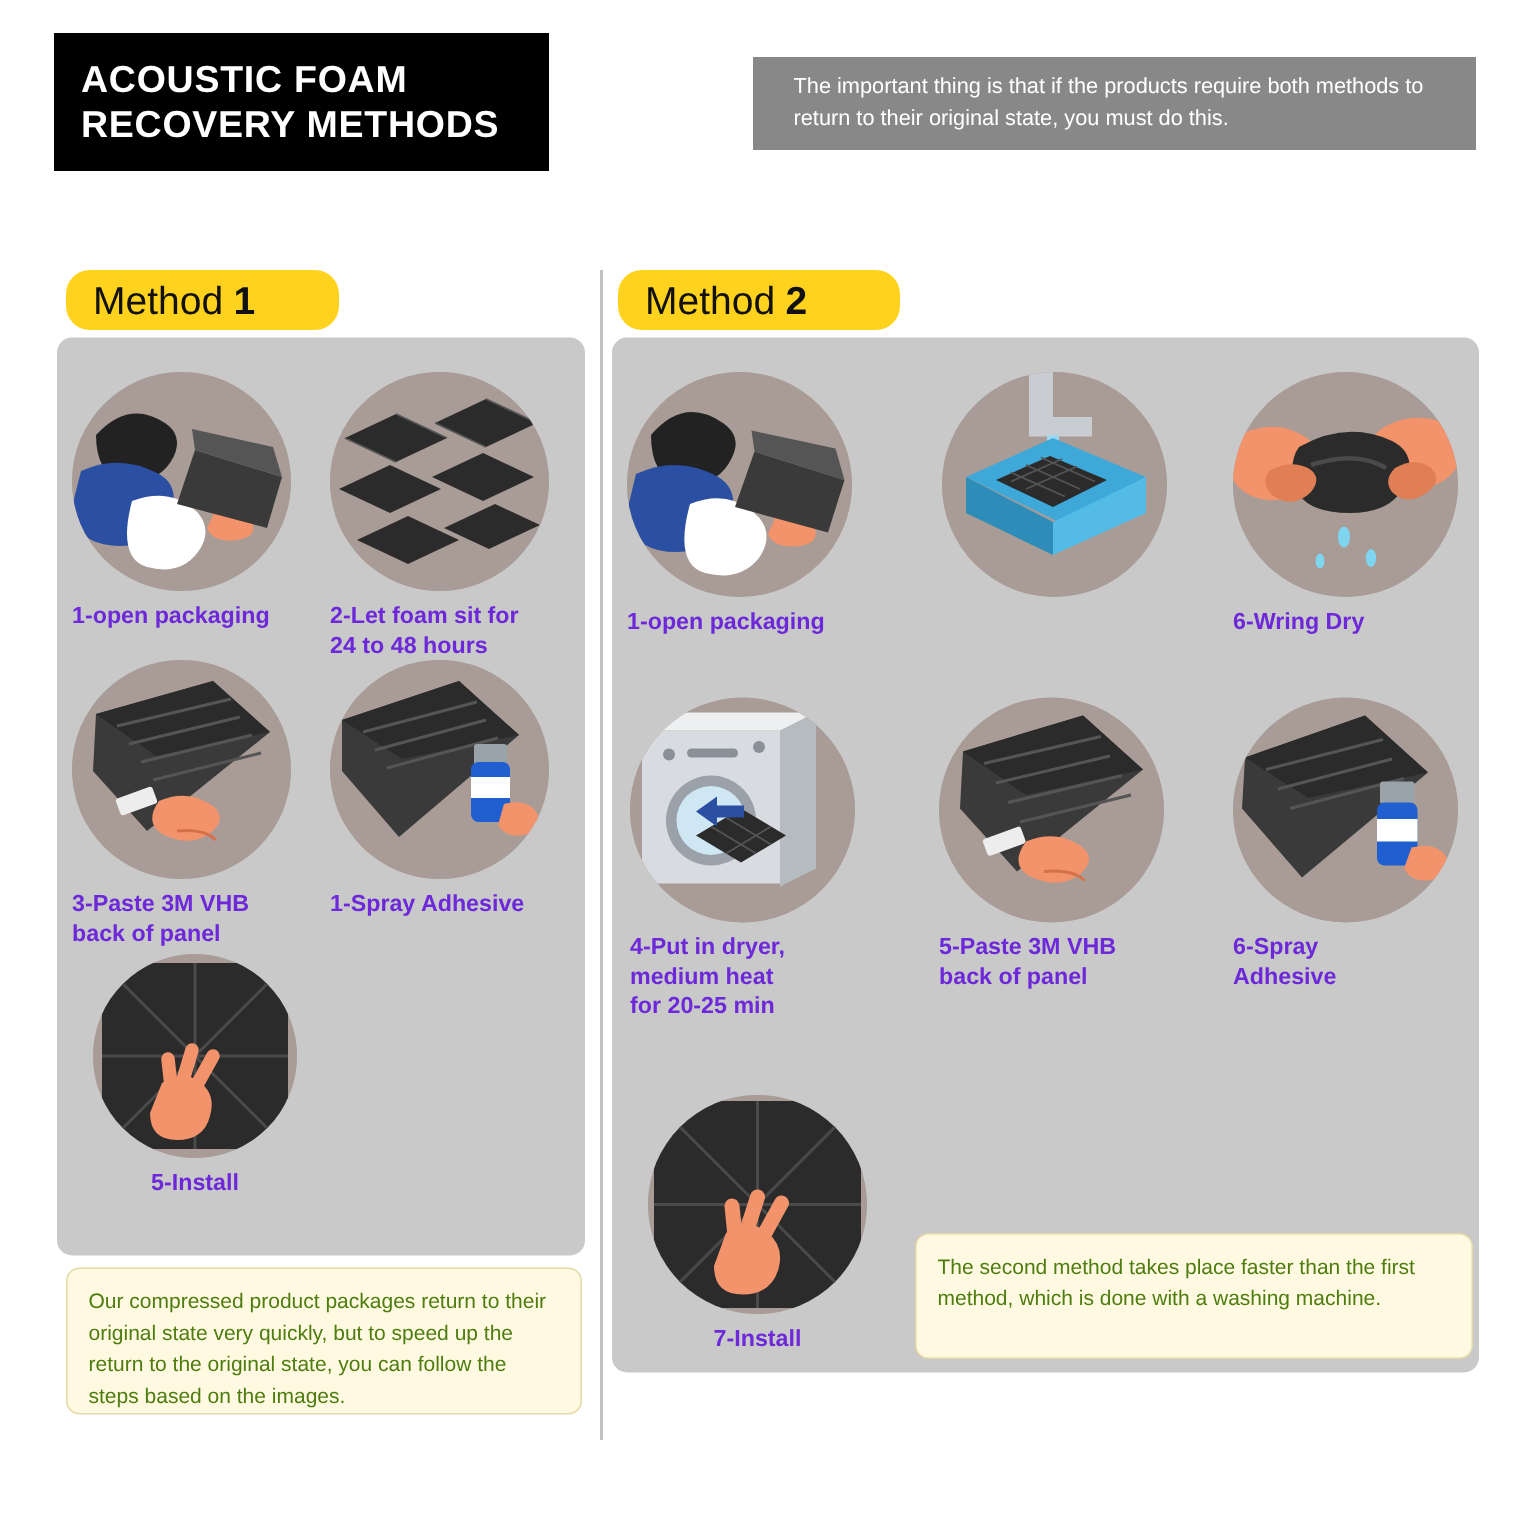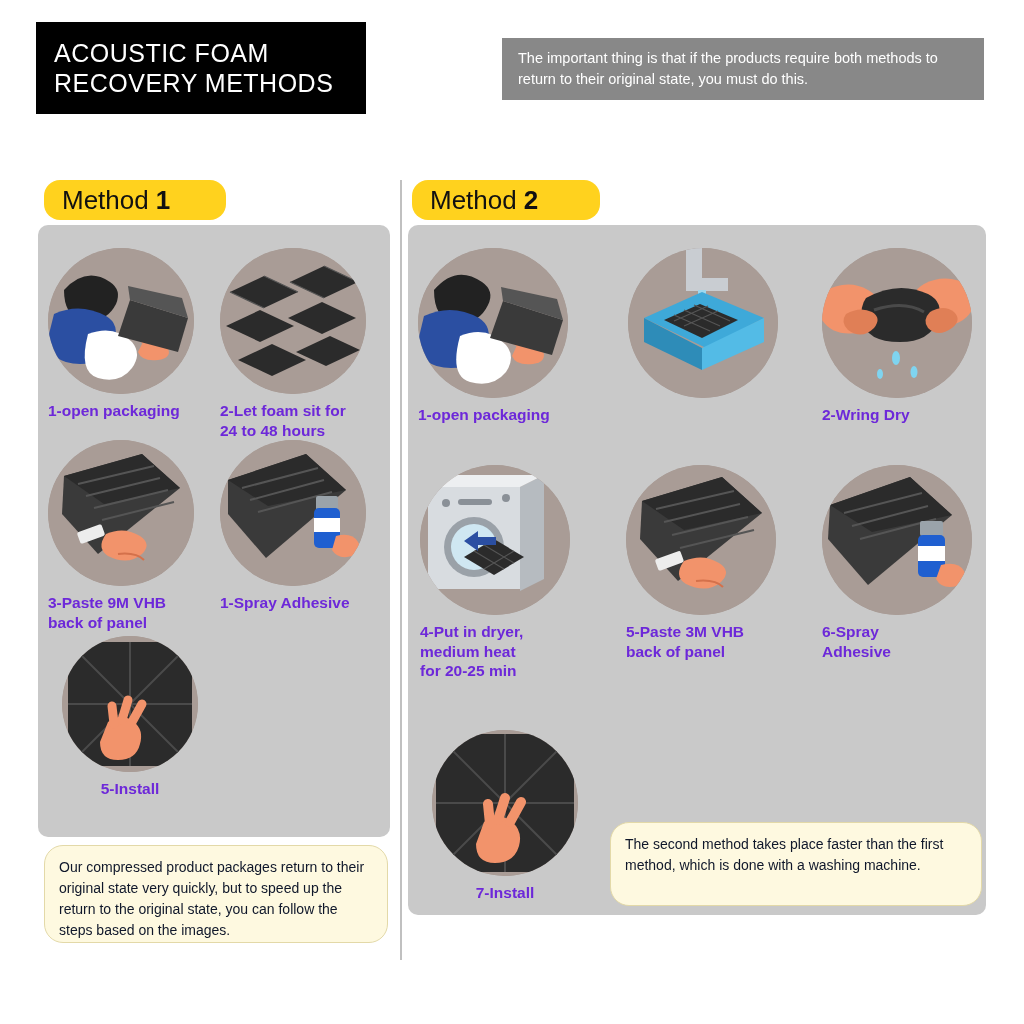--- a/index.html
+++ b/index.html
@@ -26,36 +26,36 @@
     background: #000000;
     color: #ffffff;
     display: flex;
     flex-direction: column;
     justify-content: center;
     padding-left: 18px;
     box-sizing: border-box;
   }
   .title-line {
     font-size: 25px;
-    font-weight: normal;
+    font-weight: bold;
     letter-spacing: 0.5px;
     line-height: 1.22;
   }
 
   .note-grey {
     position: absolute;
     left: 502px;
     top: 38px;
     width: 482px;
     height: 62px;
     background: #888888;
     color: #ffffff;
     font-size: 14.5px;
     line-height: 1.45;
-    padding: 10px 16px;
+    padding: 10px 27px;
     box-sizing: border-box;
   }
 
   
   .badge {
     position: absolute;
     background: #FFD21E;
     border-radius: 16px;
     height: 40px;
     display: flex;
@@ -102,26 +102,26 @@
     margin-top: 7px;
     color: #6d28d9;
   }
   .step-label.center { text-align: center; }
 
   
   .callout {
     position: absolute;
     background: #FEF9E0;
     border: 1px solid #E3D9A8;
-    border-radius: 19px;
+    border-radius: 9px;
     font-size: 14px;
     line-height: 1.5;
     padding: 11px 14px;
     box-sizing: border-box;
-    color: #0f172a;
+    color: #4d7c0f;
   }
   #callout1 { left: 44px; top: 845px; width: 344px; height: 98px; }
   #callout2 { left: 610px; top: 822px; width: 372px; height: 84px; }
 </style>
 </head>
 <body>
 
 <div class="title-block">
   <div class="title-line">ACOUSTIC FOAM</div>
   <div class="title-line">RECOVERY METHODS</div>
@@ -188,21 +188,21 @@
       <path d="M16 36 l78 -22 l38 34 l-82 66 l-36 -40z" fill="#3A3A3A"></path>
       <path d="M16 36 l78 -22 l38 34 l-76 16z" fill="#2B2B2B"></path>
       <g stroke="#555" stroke-width="2" fill="none">
         <path d="M30 44 l76 -18 M38 56 l74 -18 M46 68 l74 -18 M54 80 l72 -18"></path>
       </g>
       <rect x="30" y="88" width="26" height="12" rx="2" fill="#EDEDED" transform="rotate(-20 43 94)"></rect>
       <path d="M58 94 q18 -8 34 2 q12 8 2 18 q-14 12 -34 2 q-12 -8 -2 -22z" fill="#F2936B"></path>
       <path d="M70 114 q18 -2 26 6" stroke="#D4714B" stroke-width="2" fill="none"></path>
     </svg>
   </div>
-  <div class="step-label" style="white-space:pre-line;">3-Paste 9M VHB
+  <div class="step-label" style="white-space:pre-line;">3-Paste 3M VHB
 back of panel</div>
 </div>
 
 <div class="step" style="left:220px; top:440px; width:166px;">
   <div class="circle" style="width:146px;height:146px;">
     <svg viewBox="0 0 146 146" width="146" height="146">
       <circle cx="73" cy="73" r="73" fill="#A99C96"></circle>
       <path d="M8 40 l78 -26 l40 36 l-80 68 l-38 -44z" fill="#3A3A3A"></path>
       <path d="M8 40 l78 -26 l40 36 l-78 16z" fill="#2B2B2B"></path>
       <g stroke="#555" stroke-width="2" fill="none">
@@ -279,21 +279,21 @@
       <path d="M52 62 q30 -10 50 2" stroke="#4A4A4A" stroke-width="3" fill="none"></path>
       <path d="M24 66 q14 -8 26 -2 q10 6 2 16 q-12 12 -26 2 q-8 -8 -2 -16z" fill="#E07F56"></path>
       <path d="M108 64 q14 -8 24 0 q8 8 -2 16 q-14 10 -24 0 q-6 -8 2 -16z" fill="#E07F56"></path>
       <g fill="#7FD4F0">
         <ellipse cx="74" cy="110" rx="4" ry="7"></ellipse>
         <ellipse cx="92" cy="124" rx="3.5" ry="6"></ellipse>
         <ellipse cx="58" cy="126" rx="3" ry="5"></ellipse>
       </g>
     </svg>
   </div>
-  <div class="step-label">2-Wring Dry</div>
+  <div class="step-label">6-Wring Dry</div>
 </div>
 
 <div class="step" style="left:420px; top:465px; width:180px;">
   <div class="circle" style="width:150px;height:150px;">
     <svg viewBox="0 0 150 150" width="150" height="150">
       <circle cx="75" cy="75" r="75" fill="#A99C96"></circle>
       <path d="M8 22 h92 v102 h-92z" fill="#D8DCE0"></path>
       <path d="M100 22 l24 -12 v104 l-24 12z" fill="#B6BBC0"></path>
       <path d="M8 22 l24 -12 h92 l-24 12z" fill="#EDEFF1"></path>
       <g fill="#8A9097">

